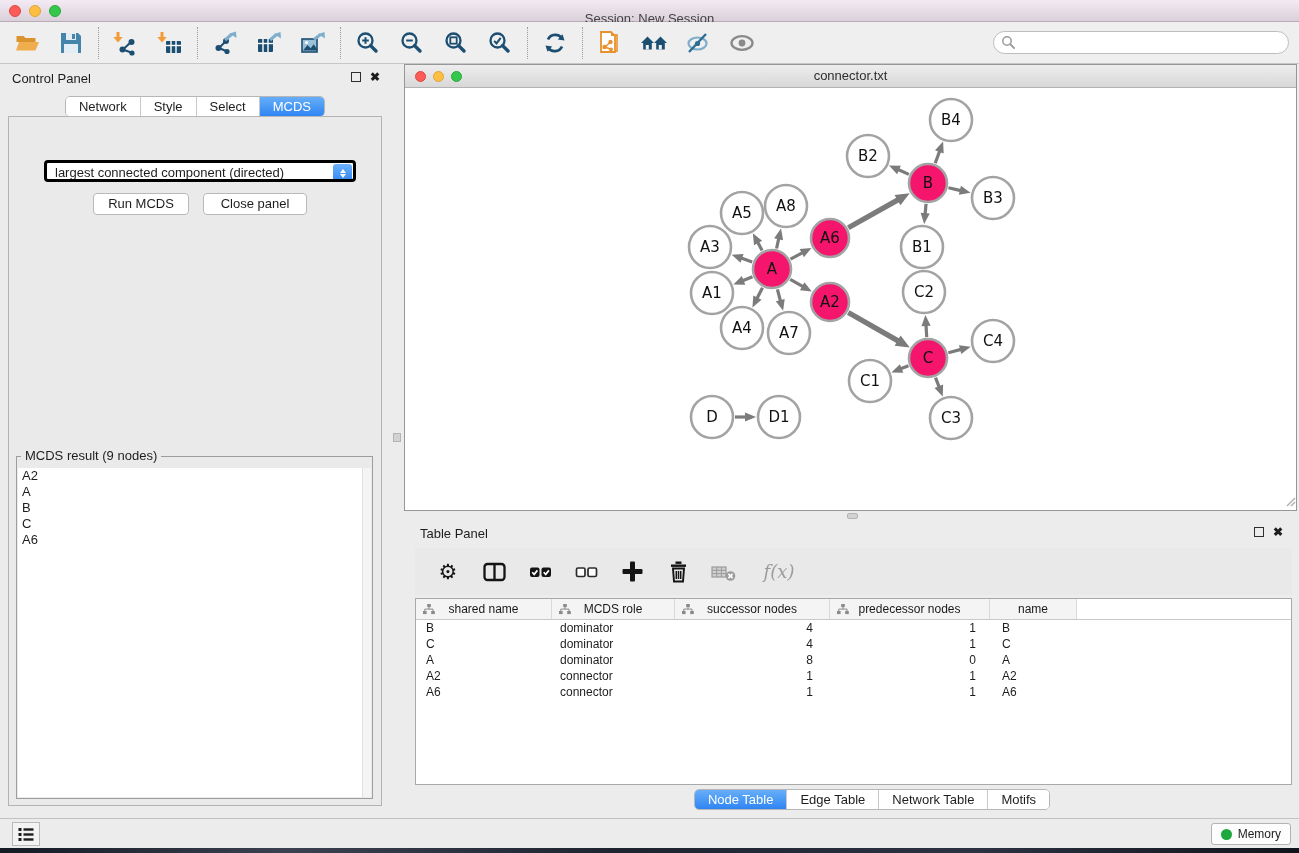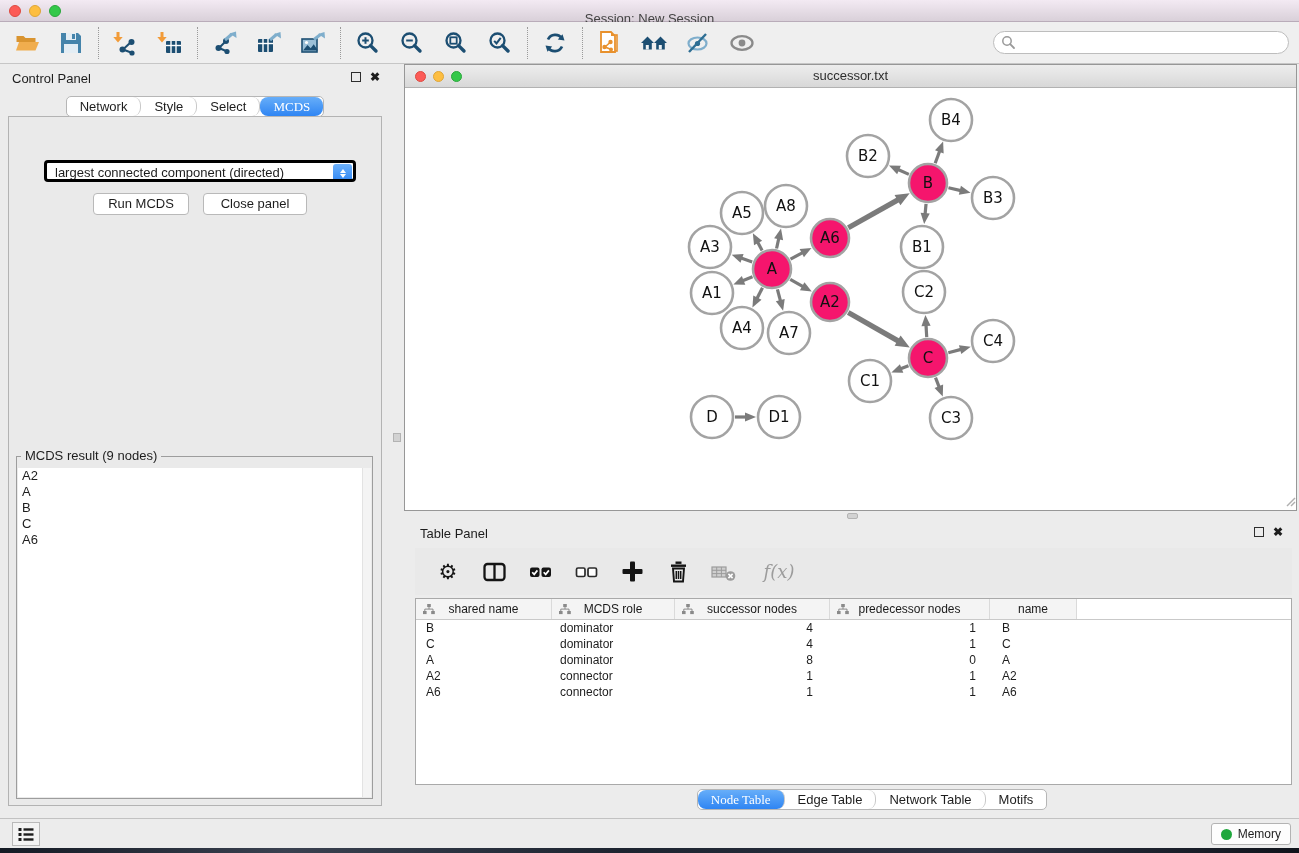--- a/index.html
+++ b/index.html
@@ -31,23 +31,23 @@
 
   
   .control-panel { position:absolute; left:0; top:64px; width:390px; height:754px; background:#ececec; }
   .panel-head { position:relative; height:28px; }
   .panel-title { position:absolute; left:12px; top:7px; font-size:13px; color:#1d1d1d; }
   .panel-icons { position:absolute; right:10px; top:7px; display:flex; gap:9px; align-items:center; }
   .float-icon { width:10px; height:10px; border:1.5px solid #2e2e2e; background:transparent; }
   .close-icon { font-size:12px; font-weight:bold; color:#1d1d1d; line-height:12px; }
 
   .seg { display:flex; background:#fff; border:1px solid #b6b6b6; border-radius:5px; overflow:hidden; height:21px; }
-  .seg-tab { font-size:13px; line-height:19px; padding:0 13px; border-right:1px solid #c9c9c9; color:#1d1d1d; background:#fff; white-space:nowrap;border-radius:8px; }
+  .seg-tab { font-size:13px; line-height:19px; padding:0 13px; border-right:1px solid #c9c9c9; color:#1d1d1d; background:#fff; white-space:nowrap; }
   .seg-tab:last-child { border-right:none; }
-  .seg-tab.selected { background:linear-gradient(#67aef9,#2f85f3); color:#fff;font-family:Liberation Serif, serif; }
+  .seg-tab.selected { background:linear-gradient(#67aef9,#2f85f3); color:#fff; }
 
   .cp-tabs { position:absolute; left:0; top:32px; width:100%; display:flex; justify-content:center; z-index:2; }
   .cp-content { position:absolute; left:8px; right:8px; top:52px; bottom:12px;
     border:1px solid #b3b3b3; background:#eaeaea; }
   .opt-label { position:absolute; top:22px; width:100%; text-align:center; font-size:13px; }
   .criterion-select { position:absolute; top:43px; left:35px; width:312px; height:22px; background:#fff;
     border:3px solid #000000; border-radius:4px; font-size:13px; line-height:20px; padding-left:8px; white-space:nowrap; overflow:hidden; }
   .select-stepper { position:absolute; right:1px; top:1px; width:19px; height:18px; border-radius:3px;
     background:linear-gradient(#6db1fa,#2f85f3); display:flex; flex-direction:column; align-items:center; justify-content:center; gap:1px; }
   .chev { width:0; height:0; border-left:3.5px solid transparent; border-right:3.5px solid transparent; }
@@ -347,21 +347,21 @@
   <div class="v-handle"></div>
 </div>
 
 <div class="network-window">
   <div class="nw-titlebar">
     <div class="nw-traffic">
       <span class="light red"></span>
       <span class="light yellow"></span>
       <span class="light green"></span>
     </div>
-    <div class="nw-title">successor.txt</div>
+    <div class="nw-title">connector.txt</div>
   </div>
   <div class="nw-canvas">
     <svg id="graph-svg" width="891" height="422" viewBox="0 0 891 422">
       <g id="graph-edges">
           <line x1="357.0833503371762" y1="162.48892062939558" x2="352.58330661300886" y2="154.0888390109498" stroke="#7b7b7b" stroke-width="3.2"></line>
           <polygon points="347.86109248785465,145.27403931066198 357.1103358876567,152.79810048340767 349.00072016339186,157.1425374785495" fill="#7b7b7b"></polygon>
           <line x1="371.5555396141918" y1="160.500071736137" x2="373.8412948919844" y2="150.21417298607045" stroke="#7b7b7b" stroke-width="3.2"></line>
           <polygon points="376.0105994701709,140.4523023842309 378.1148249110119,152.1882401522202 369.13390395731955,150.1924799402886" fill="#7b7b7b"></polygon>
           <line x1="347.2090173448938" y1="173.97739325141393" x2="336.1001156008811" y2="170.03552489063523" stroke="#7b7b7b" stroke-width="3.2"></line>
           <polygon points="326.67583814606866,166.69142643892758 338.5808286341479,166.03476710659226 335.50425805857685,174.70510236501974" fill="#7b7b7b"></polygon>

